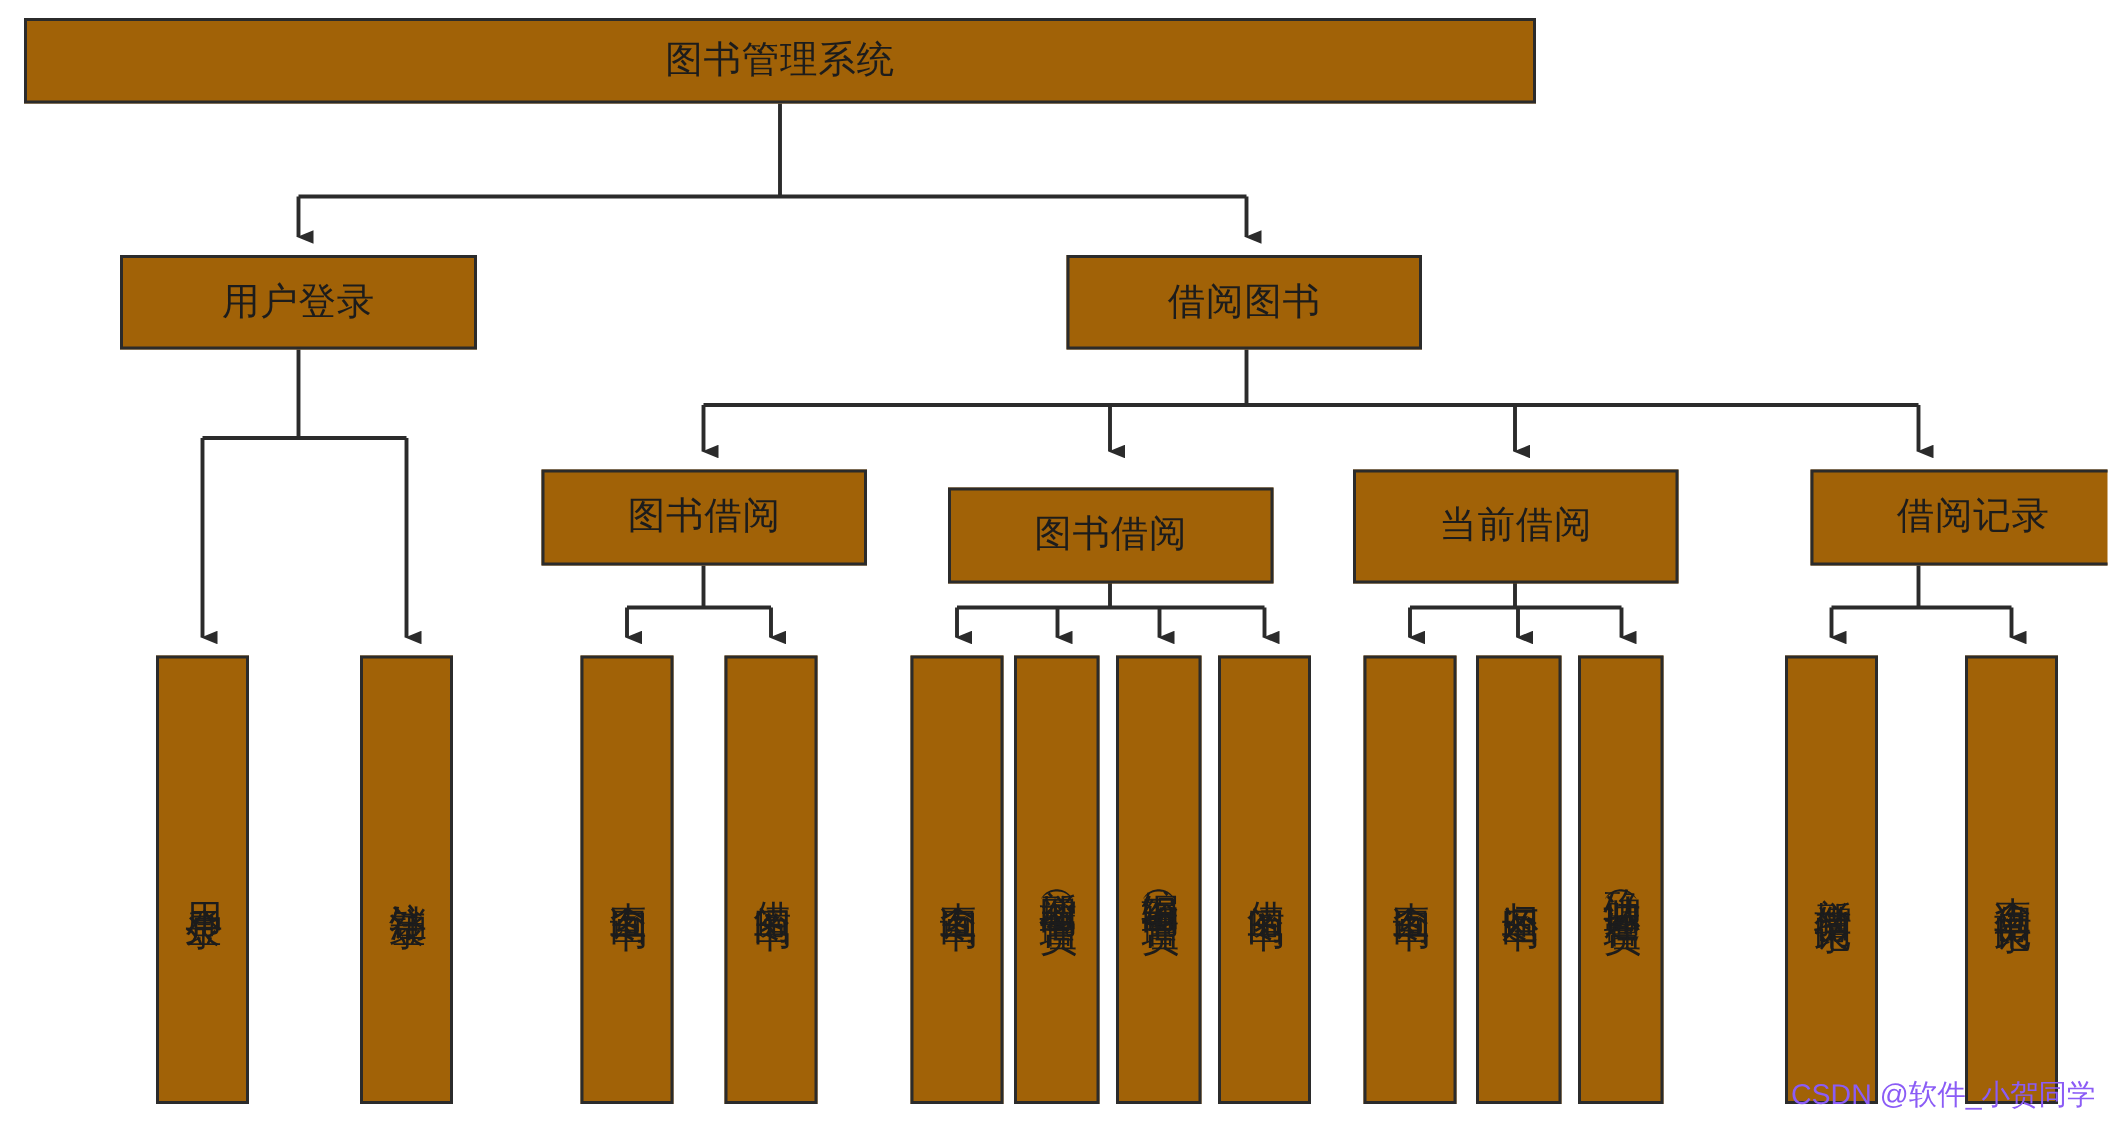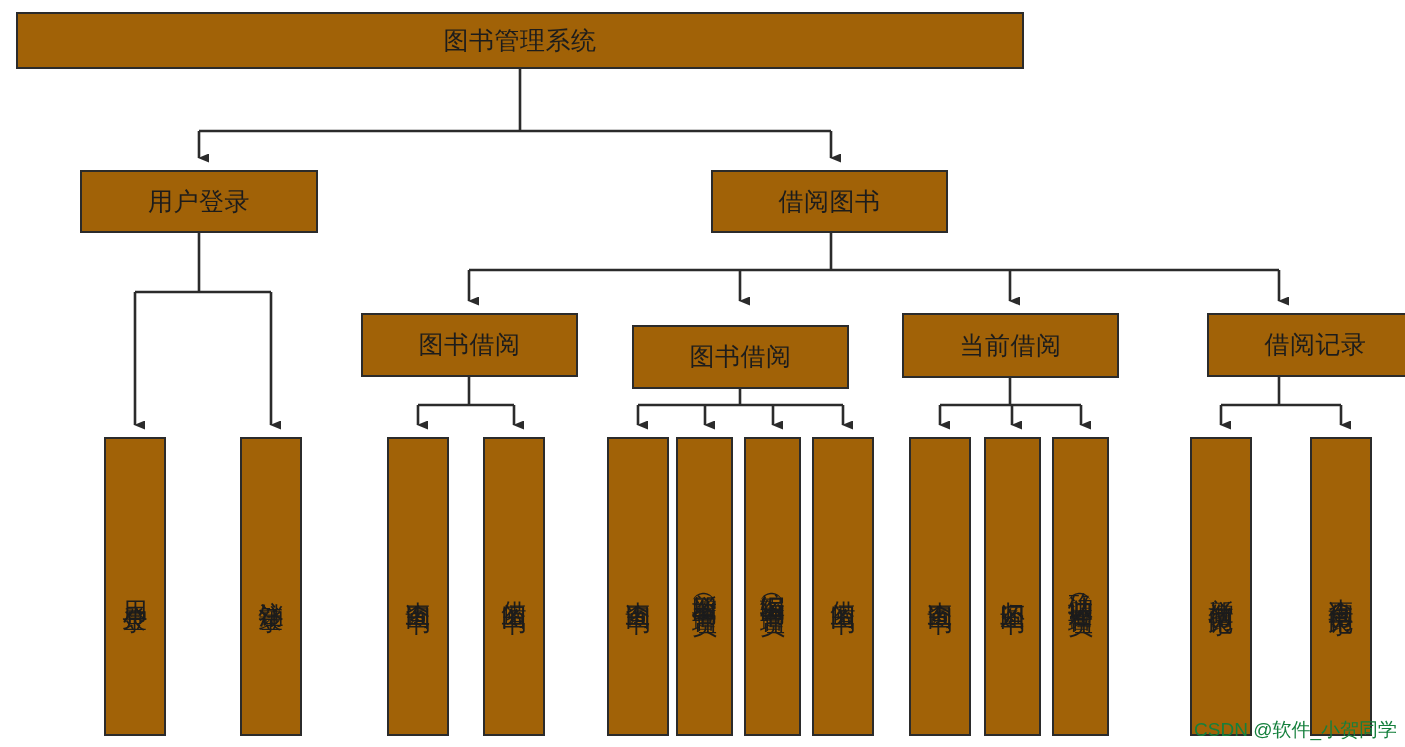--- a/index.html
+++ b/index.html
@@ -59,21 +59,21 @@
     letter-spacing: 3px;
     line-height: 1;
     text-align: center;
     padding: 0;
   }
   .watermark {
     position: absolute;
     right: 8px;
     bottom: 4px;
     font-size: 19px;
-    color: #15803d;
+    color: #8b5cf6;
     white-space: nowrap;
     font-family: "Liberation Sans", "DejaVu Sans", sans-serif;
   }
 </style>
 </head>
 <body>
 
 <div id="diagram-root">
 
   <svg class="connectors" viewBox="0 0 1405 747" xmlns="http://www.w3.org/2000/svg">
@@ -136,21 +136,21 @@
   <div class="node horizontal" style="left: 711px; top: 170px; width: 237px; height: 63px;">
     <span class="label">借阅图书</span>
   </div>
 
   <div class="node horizontal" style="left: 361px; top: 313px; width: 217px; height: 64px;">
     <span class="label">图书借阅</span>
   </div>
   <div class="node horizontal" style="left: 632px; top: 313px; width: 217px; height: 64px; margin-top: 12px;">
     <span class="label">图书借阅</span>
   </div>
-  <div class="node horizontal" style="left: 902px; top: 313px; width: 217px; height: 65px;">
+  <div class="node horizontal" style="left: 902px; top: 313px; width: 217px; height: 76px;">
     <span class="label">当前借阅</span>
   </div>
   <div class="node horizontal" style="left: 1171px; top: 313px; width: 217px; height: 64px; margin-left: 36px;">
     <span class="label">借阅记录</span>
   </div>
 
   <div class="node vertical" style="left: 104px; top: 437px; width: 62px; height: 299px;">
     <span class="label">用户登录</span>
   </div>
   <div class="node vertical" style="left: 240px; top: 437px; width: 62px; height: 299px;">

